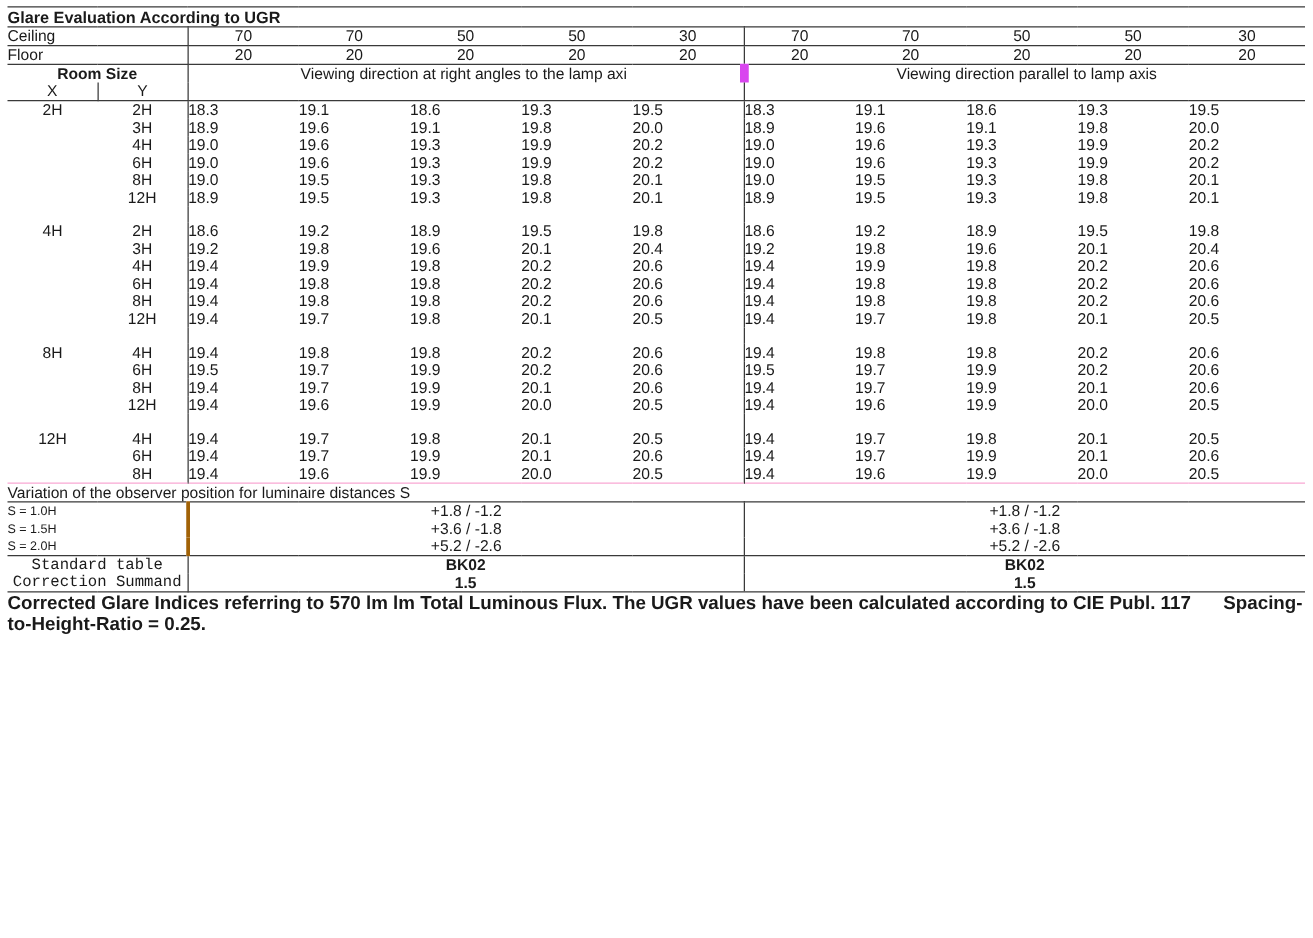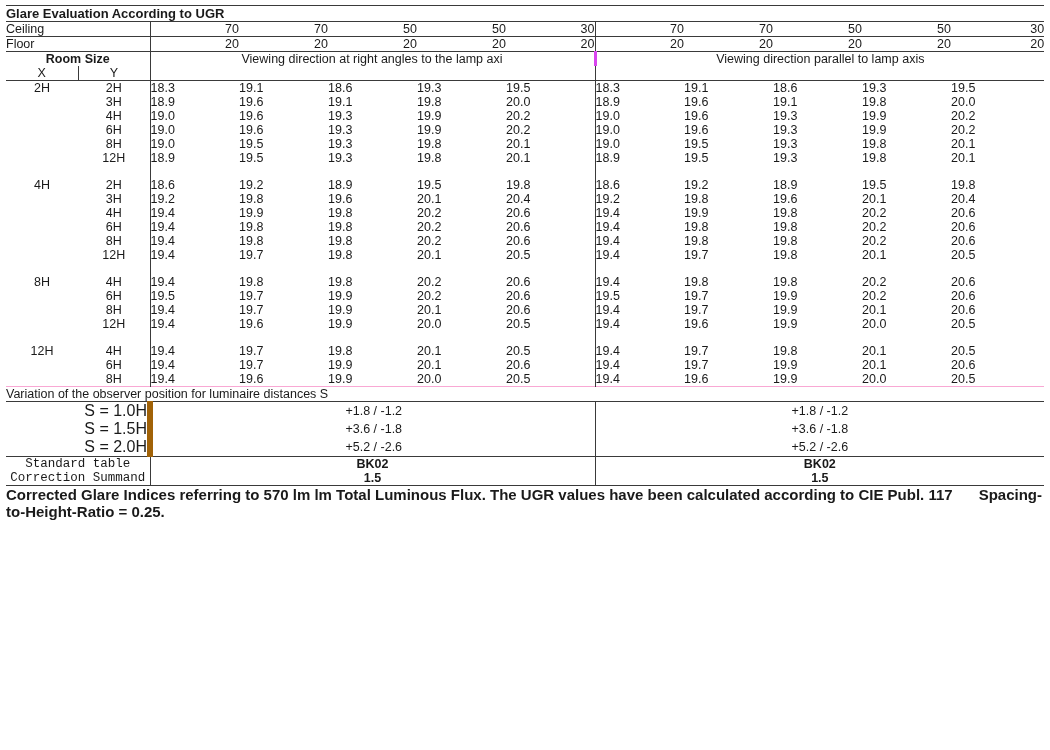--- a/index.html
+++ b/index.html
@@ -38,40 +38,40 @@
     border-top: 1px solid #3a3a3a;
   }
   .rowlabel {
     padding: 3px 0 3px 4px;
     border-right: 1px solid #3a3a3a;
     border-bottom: 1px solid #3a3a3a;
     text-align: left;
     font-size: 12.5px;
   }
   .refl-val {
-    text-align: right;
+    text-align: center;
     border-bottom: 1px solid #3a3a3a;
     padding: 3px 0;
     font-size: 12.5px;
   }
   .refl-val.groupsep { border-left: 1px solid #3a3a3a; }
 
   .roomsize-head {
     text-align: center;
     border-right: 1px solid #3a3a3a;
     padding: 4px 0 0 0;
     font-size: 12.5px;
     font-weight: bold;
   }
   .dir-head {
     text-align: center;
     padding: 4px 0 0 0;
     font-size: 12.5px;
   }
-  .dir-head.groupsep { border-left: 3px solid #d946ef; margin-top: 19px; }
+  .dir-head.groupsep { border-left: 7px solid #d946ef; margin-top: 19px; }
   .xy-head {
     text-align: center;
     font-size: 12.5px;
     padding: 0 0 4px 0;
     border-right: 1px solid #3a3a3a;
     border-bottom: 1px solid #3a3a3a;
   }
   .blank-head {
     border-bottom: 1px solid #3a3a3a;
   }
@@ -101,24 +101,24 @@
   .spacer-row td.groupsep { border-left: 1px solid #3a3a3a; }
 
   .section-note {
     border-top: 1px solid #f9a8d4;
     border-bottom: 1px solid #3a3a3a;
     padding: 3px 0 3px 4px;
     text-align: left;
     font-size: 12.5px;
   }
   .sv-label {
-    text-align: right;
+    text-align: left;
     padding: 2px 0;
-    border-right: 6px solid #a16207;
-    font-size: 16px;
+    border-right: 3px solid #a16207;
+    font-size: 10px;
   }
   .sv-val {
     text-align: center;
     padding: 2px 0;
     font-size: 12.5px;
   }
   .sv-val.groupsep { border-left: 1px solid #3a3a3a; }
   .sv-last td { border-bottom: 1px solid #3a3a3a; }
 
   .std-label {

